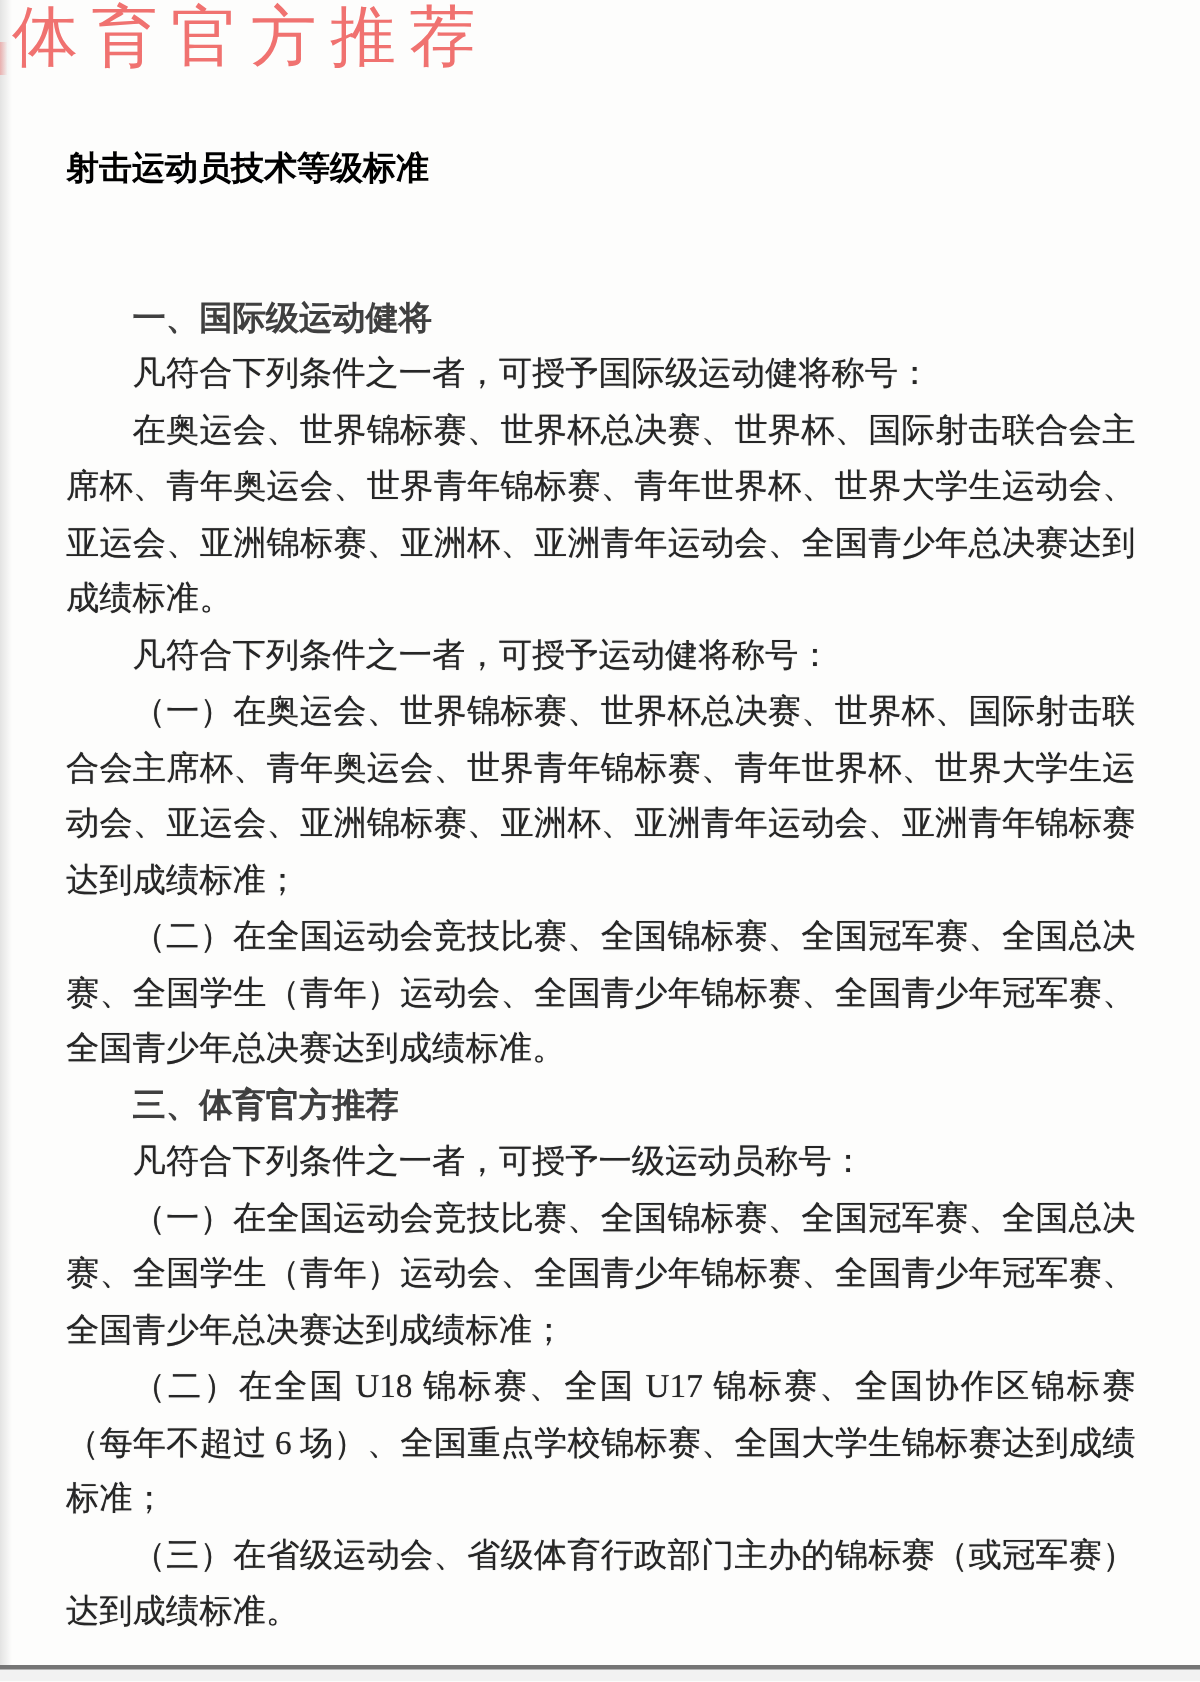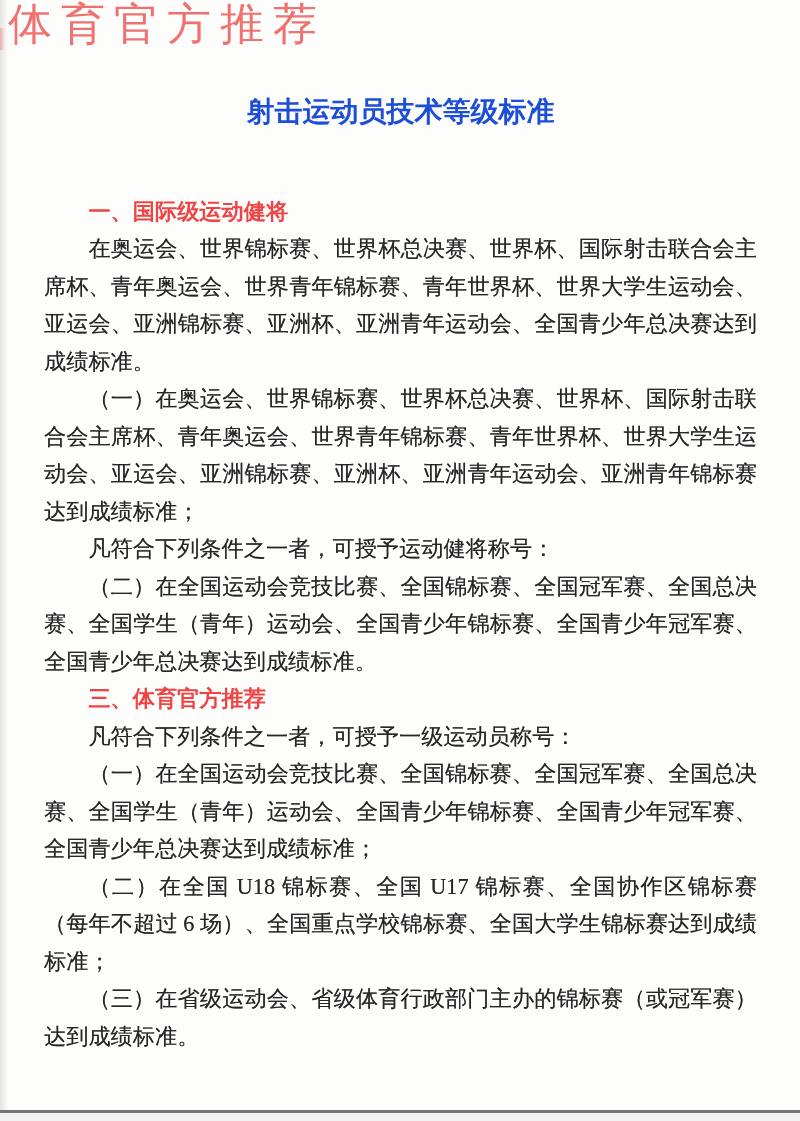--- a/index.html
+++ b/index.html
@@ -59,36 +59,36 @@
   }
   .content {
     position: absolute;
     left: 44px;
     right: 43px;
     top: 0;
     color: var(--ink, #262626);
   }
   .doc-title {
     margin: 93px 0 62px 0;
-    text-align: center;
+    text-align: left;
     text-indent: 0;
     font-family: "Liberation Serif", "DejaVu Serif", serif;
     font-weight: 700;
-    font-size: 28px;
+    font-size: 22px;
     line-height: 37.5px;
-    color: #1d4ed8;
+    color: #000000;
   }
   .content h2 {
     margin: 0;
     font-family: "Liberation Sans", "DejaVu Sans", sans-serif;
     font-weight: 700;
     font-size: 22.2px;
     line-height: 37.5px;
     text-indent: 2em;
-    color: #ef4444;
+    color: #404040;
     text-align: left;
   }
   .content p {
     margin: 0;
     font-family: "Liberation Serif", "DejaVu Serif", serif;
     font-size: 22.2px;
     line-height: 37.5px;
     text-indent: 2em;
     text-align: justify;
     text-shadow: 0 0 0.5px rgba(38,38,38,0.65);
@@ -102,24 +102,25 @@
   <div class="edge-left"></div>
   <div class="watermark-fragment"></div>
 
   <div class="watermark">体育官方推荐</div>
 
   <div class="content">
 
     <h1 class="doc-title">射击运动员技术等级标准</h1>
 
     <h2>一、国际级运动健将</h2>
+    <p>凡符合下列条件之一者，可授予国际级运动健将称号：</p>
     <p>在奥运会、世界锦标赛、世界杯总决赛、世界杯、国际射击联合会主席杯、青年奥运会、世界青年锦标赛、青年世界杯、世界大学生运动会、亚运会、亚洲锦标赛、亚洲杯、亚洲青年运动会、全国青少年总决赛达到成绩标准。</p>
 
+    <p>凡符合下列条件之一者，可授予运动健将称号：</p>
     <p>（一）在奥运会、世界锦标赛、世界杯总决赛、世界杯、国际射击联合会主席杯、青年奥运会、世界青年锦标赛、青年世界杯、世界大学生运动会、亚运会、亚洲锦标赛、亚洲杯、亚洲青年运动会、亚洲青年锦标赛达到成绩标准；</p>
-    <p>凡符合下列条件之一者，可授予运动健将称号：</p>
     <p>（二）在全国运动会竞技比赛、全国锦标赛、全国冠军赛、全国总决赛、全国学生（青年）运动会、全国青少年锦标赛、全国青少年冠军赛、全国青少年总决赛达到成绩标准。</p>
 
     <h2>三、体育官方推荐</h2>
     <p>凡符合下列条件之一者，可授予一级运动员称号：</p>
     <p>（一）在全国运动会竞技比赛、全国锦标赛、全国冠军赛、全国总决赛、全国学生（青年）运动会、全国青少年锦标赛、全国青少年冠军赛、全国青少年总决赛达到成绩标准；</p>
     <p>（二）在全国 U18 锦标赛、全国 U17 锦标赛、全国协作区锦标赛（每年不超过 6 场）、全国重点学校锦标赛、全国大学生锦标赛达到成绩标准；</p>
     <p>（三）在省级运动会、省级体育行政部门主办的锦标赛（或冠军赛）达到成绩标准。</p>
 
   </div>
 

